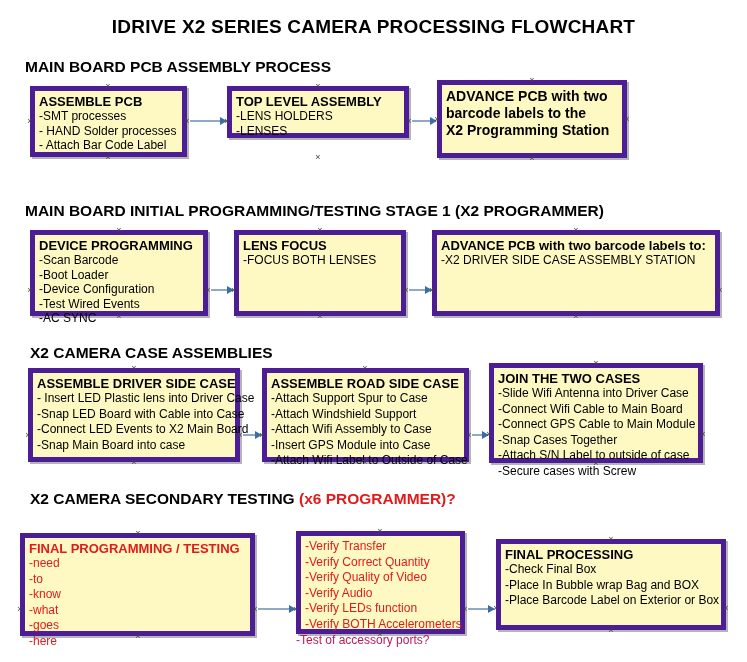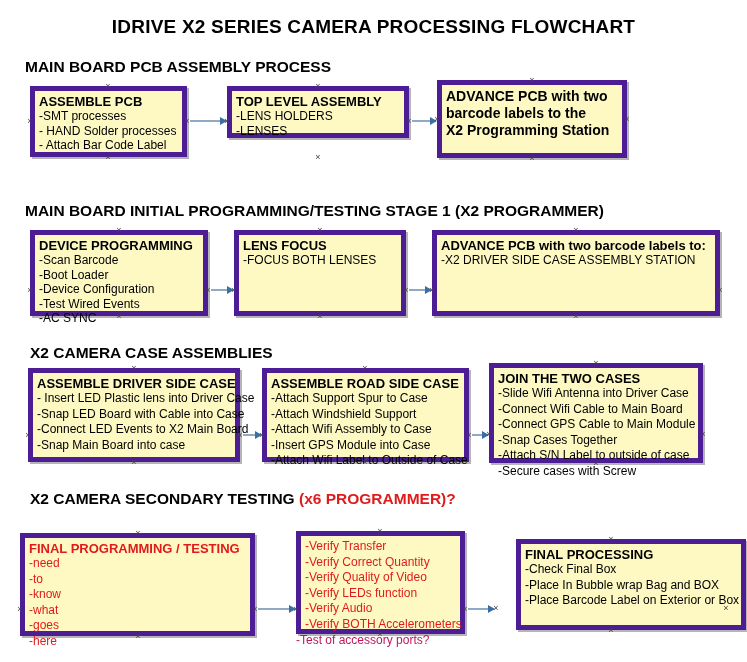--- a/index.html
+++ b/index.html
@@ -265,33 +265,33 @@
   <span class="handle" style="left:138px; top:636px;"></span>
   <span class="handle" style="left:20px;  top:609px;"></span>
   <span class="handle" style="left:255px; top:609px;"></span>
 
   <div class="conn" style="left:258px; top:608px; width:37px;"></div>
 
   <div class="fbox red tight" style="left:296px; top:531px; width:169px; height:103px;">
     <div class="bline">-Verify Transfer</div>
     <div class="bline">-Verify Correct Quantity</div>
     <div class="bline">-Verify Quality of Video</div>
+    <div class="bline">-Verify Audio</div>
     <div class="bline">-Verify LEDs function</div>
-    <div class="bline">-Verify Audio</div>
     <div class="bline">-Verify BOTH Accelerometers</div>
   </div>
   <div class="overflow-line" style="left:296px; top:633px;">-Test of accessory ports?</div>
   <span class="handle" style="left:380px; top:531px;"></span>
   <span class="handle" style="left:380px; top:634px;"></span>
   <span class="handle" style="left:296px; top:609px;"></span>
   <span class="handle" style="left:465px; top:609px;"></span>
 
   <div class="conn" style="left:468px; top:608px; width:26px;"></div>
 
-  <div class="fbox tight" style="left:496px; top:539px; width:230px; height:91px;margin-left:20px;">
+  <div class="fbox tight" style="left:496px; top:539px; width:230px; height:91px;">
     <div class="btitle">FINAL PROCESSING</div>
     <div class="bline"> -Check Final Box</div>
     <div class="bline">-Place In Bubble wrap Bag and BOX</div>
     <div class="bline">-Place Barcode Label on Exterior or Box</div>
   </div>
   <span class="handle" style="left:611px; top:539px;"></span>
   <span class="handle" style="left:611px; top:630px;"></span>
   <span class="handle" style="left:496px; top:608px;"></span>
   <span class="handle" style="left:726px; top:608px;"></span>
 

